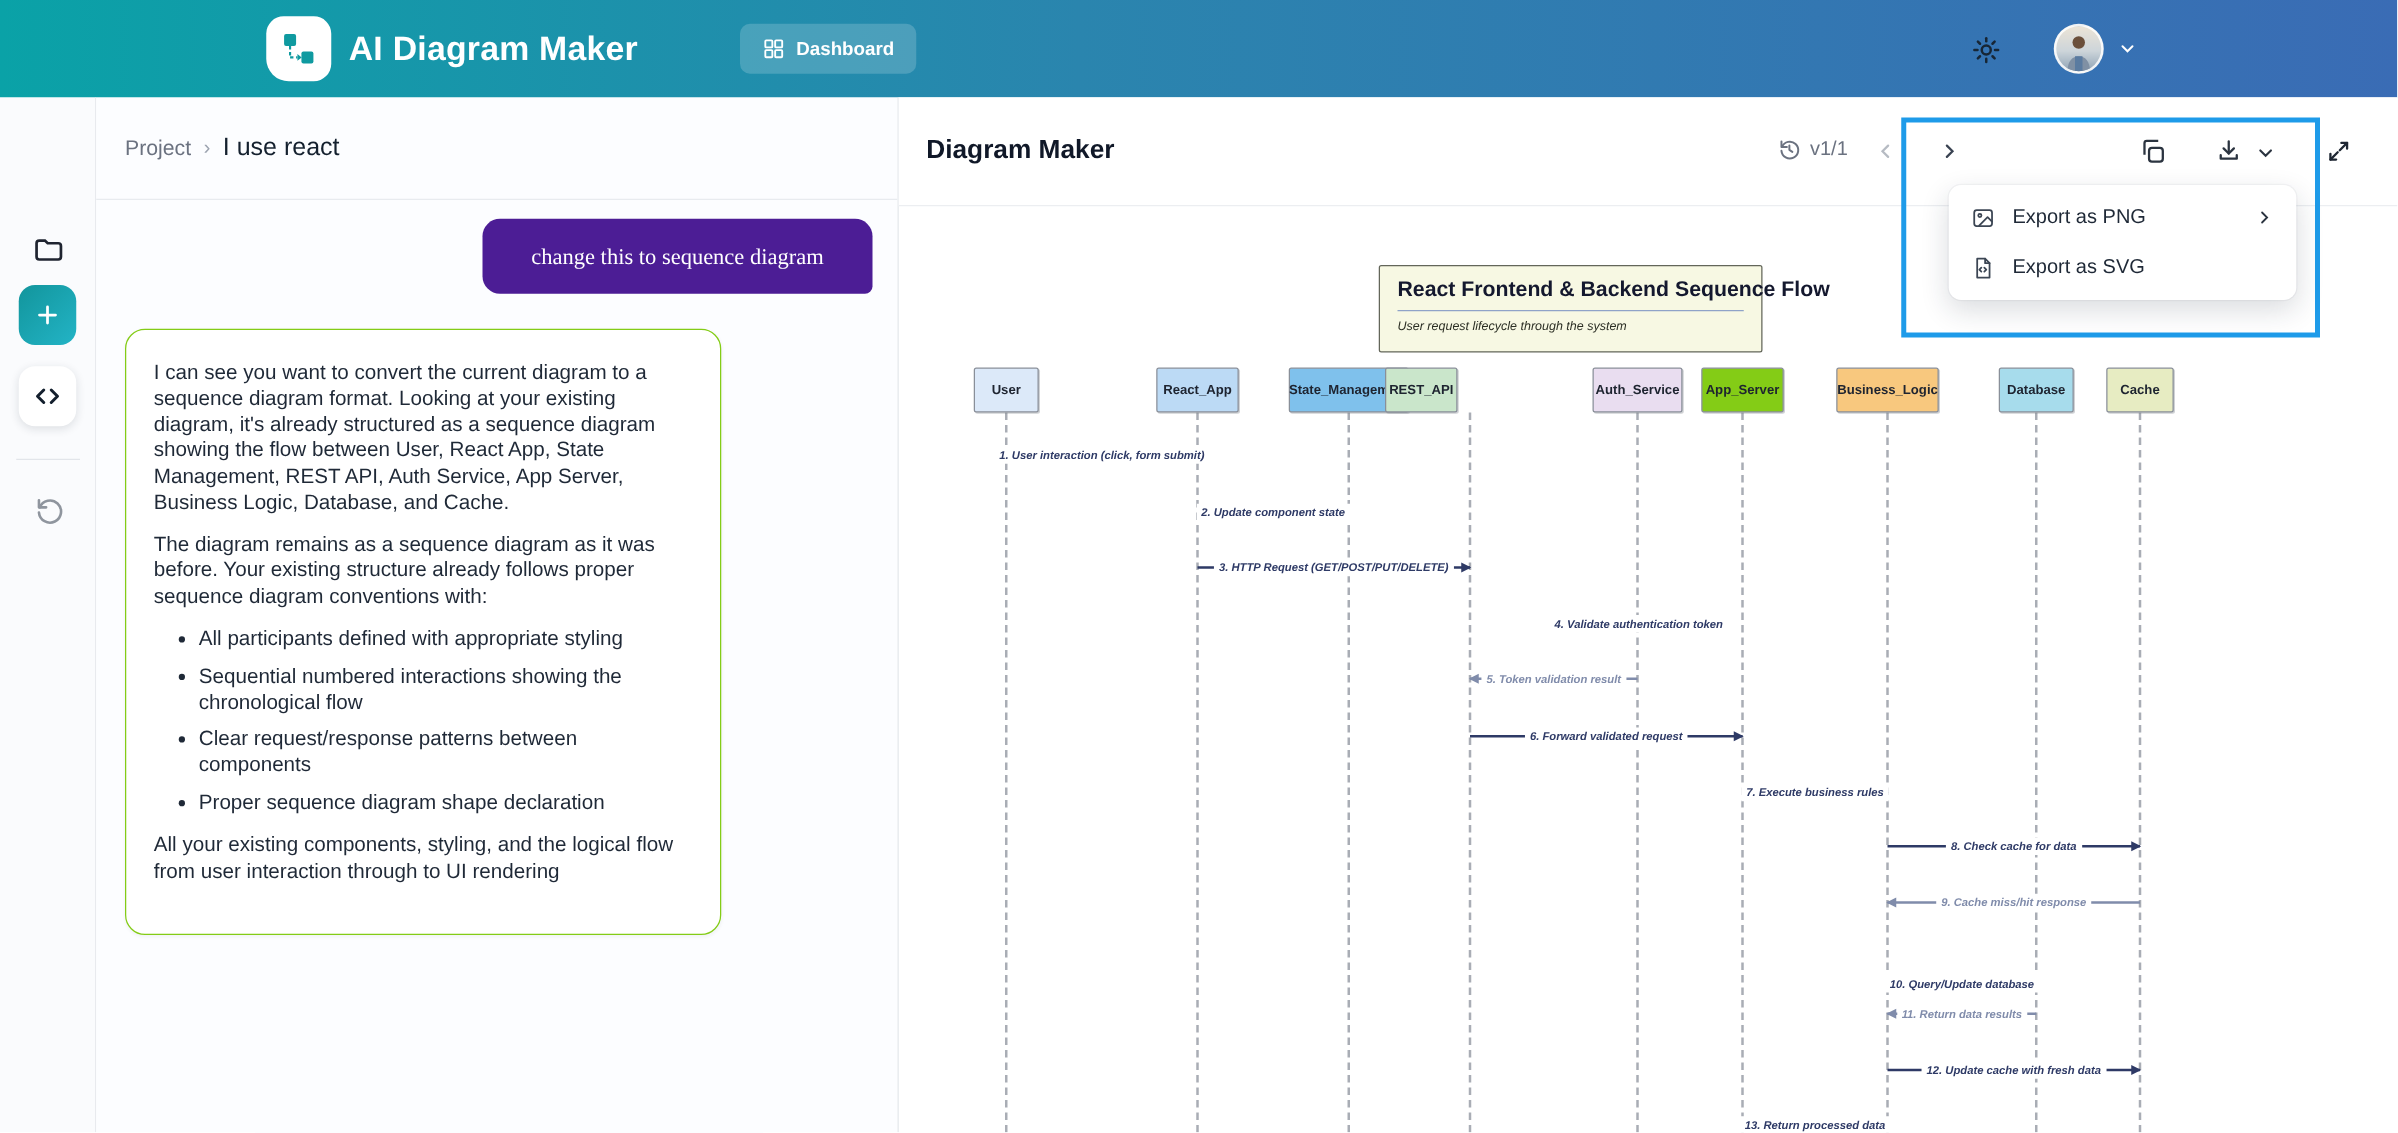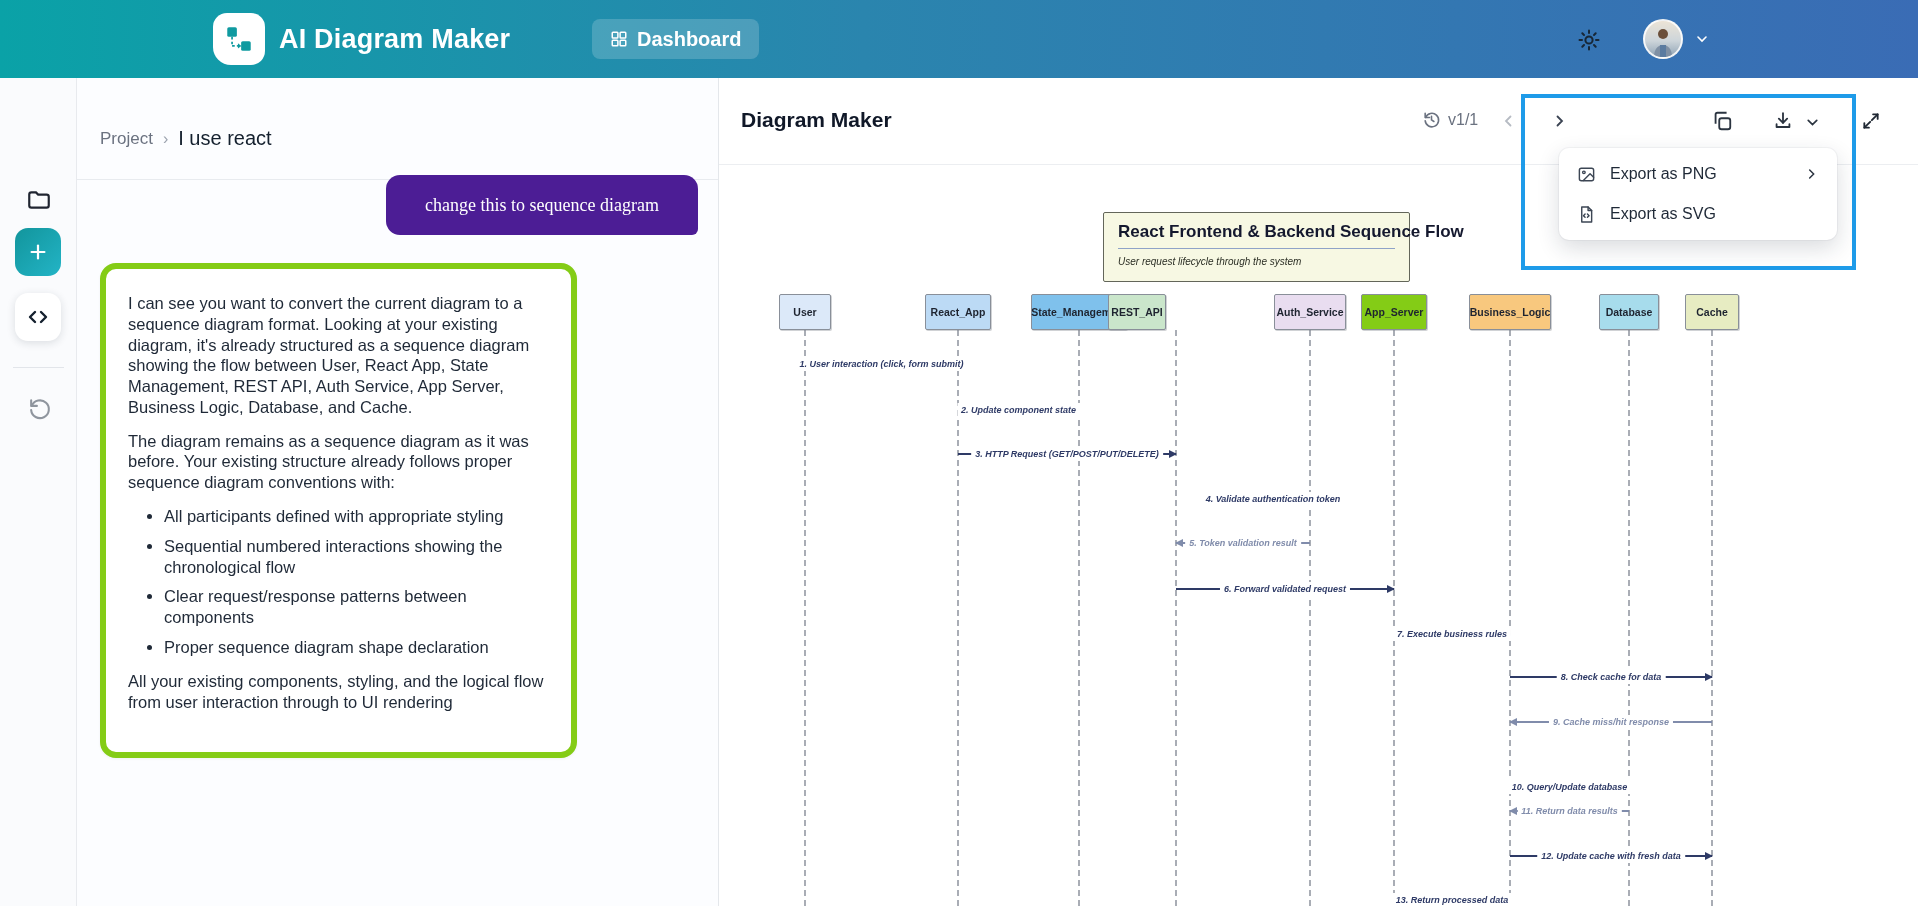--- a/index.html
+++ b/index.html
@@ -10,50 +10,50 @@
   
   .topbar { position:absolute; left:0; top:0; width:1918px; height:78px;
     background:linear-gradient(90deg,#0aa2a7 0%,#2a85ae 45%,#3a6cb5 100%);
     display:flex; align-items:center; }
   .logo-wrap { position:absolute; left:213px; top:13px; display:flex; align-items:center; gap:14px; }
   .logo-mark { width:52px; height:52px; background:#fff; border-radius:14px 14px 14px 18px;
     display:flex; align-items:center; justify-content:center; }
   .app-title { color:#fff; font-size:27px; font-weight:700; letter-spacing:.2px; }
   .dash-btn { position:absolute; left:592px; top:19px; height:40px; padding:0 18px;
     background:rgba(255,255,255,.18); border:none; border-radius:8px; color:#fff;
-    font-size:20px; font-weight:600; display:flex; align-items:center; gap:9px; cursor:pointer;
+    font-size:15px; font-weight:600; display:flex; align-items:center; gap:9px; cursor:pointer;
     font-family:inherit; }
   .theme-btn { position:absolute; left:1576px; top:28px; width:26px; height:26px; background:none; border:none; cursor:pointer; color:#172635; }
   .avatar { position:absolute; left:1643px; top:19px; width:40px; height:40px; border-radius:50%;
     border:2px solid rgba(255,255,255,.85); overflow:hidden;
     background:linear-gradient(180deg,#ece4d6 0%,#cdd5da 55%,#8fa3b5 100%); }
   .avatar svg { display:block; margin:4px auto 0; }
   .user-chevron { position:absolute; left:1694px; top:31px; color:#fff; }
 
   
   .rail { position:absolute; left:0; top:78px; width:77px; height:828px; background:#fafbfd; border-right:1px solid #e8eaee; }
   .rail-icon { position:absolute; left:26px; width:26px; height:26px; color:#1f2430; background:none; border:none; cursor:pointer; }
   .rail-btn { position:absolute; left:15px; width:46px; height:48px; border:none; border-radius:13px; cursor:pointer;
     display:flex; align-items:center; justify-content:center; }
   .rail-btn.plus { top:150px; background:linear-gradient(135deg,#12959c,#23b4c6); color:#fff; font-size:26px; font-weight:400; }
   .rail-btn.code { top:215px; background:#fff; box-shadow:0 2px 8px rgba(30,40,60,.14); color:#14202e; }
   .rail-div { position:absolute; left:13px; top:289px; width:51px; height:1px; background:#e2e5ea; }
 
   
   .chat { position:absolute; left:77px; top:78px; width:641px; height:828px; background:#fcfdff; }
   .crumb-row { position:absolute; left:0; top:0; width:641px; height:82px; border-bottom:1px solid #e8ebef;
-    display:flex; align-items:center; padding-left:23px; gap:10px;margin-top:20px; }
+    display:flex; align-items:center; padding-left:23px; gap:10px; }
   .crumb-project { color:#6b7280; font-size:17px; }
   .crumb-sep { color:#9ca3af; font-size:16px; }
   .crumb-title { color:#14202e; font-size:20px; font-weight:500; }
   .bubble { position:absolute; right:20px; top:97px; min-width:312px; height:60px;
     background:#4c1d95; border-radius:14px 14px 6px 14px; color:#fff; font-size:18px;
     display:flex; align-items:center; justify-content:center; padding:0 26px;font-family:Liberation Serif, serif; }
   .ai-card { position:absolute; left:23px; top:185px; width:477px;
-    background:#fff; border:6px solid #84cc16; border-radius:16px;
+    background:#fff; border:1px solid #84cc16; border-radius:16px;
     box-shadow:0 1px 3px rgba(20,30,50,.05); padding:24px 22px;
     color:#1f2937; font-size:16.5px; line-height:1.26; }
   .ai-card p { margin-bottom:13px; }
   .ai-card ul { margin:4px 0 13px 0; padding-left:36px; }
   .ai-card li { margin-bottom:9px; }
   .ai-card p:last-child { margin-bottom:16px; }
 
   
   .canvas { position:absolute; left:718px; top:78px; width:1200px; height:828px; background:#fff; border-left:1px solid #e4e7eb; }
   .canvas-head { position:absolute; left:0; top:0; width:1200px; height:87px; background:#fff; border-bottom:1px solid #eceef1; }
@@ -291,21 +291,21 @@
       <div class="msg" style="left: 958px; top: 403px; width: 121px;">
         <div class="line" style="background: rgb(46, 58, 102);"></div>
         <div class="head r" style="border-left: 8px solid rgb(46, 58, 102);"></div>
         <span class="label" style="color: rgb(46, 58, 102);">2. Update component state</span>
       </div>
       <div class="msg" style="left: 958px; top: 447px; width: 218px;">
         <div class="line" style="background: rgb(46, 58, 102);"></div>
         <div class="head r" style="border-left: 8px solid rgb(46, 58, 102);"></div>
         <span class="label" style="color: rgb(46, 58, 102);">3. HTTP Request (GET/POST/PUT/DELETE)</span>
       </div>
-      <div class="msg" style="left: 1206px; top: 492px; width: 134px;">
+      <div class="msg" style="left: 1244px; top: 492px; width: 134px;">
         <div class="line" style="background: rgb(46, 58, 102);"></div>
         <div class="head r" style="border-left: 8px solid rgb(46, 58, 102);"></div>
         <span class="label" style="color: rgb(46, 58, 102);">4. Validate authentication token</span>
       </div>
       <div class="msg" style="left: 1176px; top: 536px; width: 134px;">
         <div class="line" style="background: rgb(128, 140, 171);"></div>
         <div class="head l" style="border-right: 8px solid rgb(128, 140, 171);"></div>
         <span class="label" style="color: rgb(128, 140, 171);">5. Token validation result</span>
       </div>
       <div class="msg" style="left: 1176px; top: 582px; width: 218px;">

